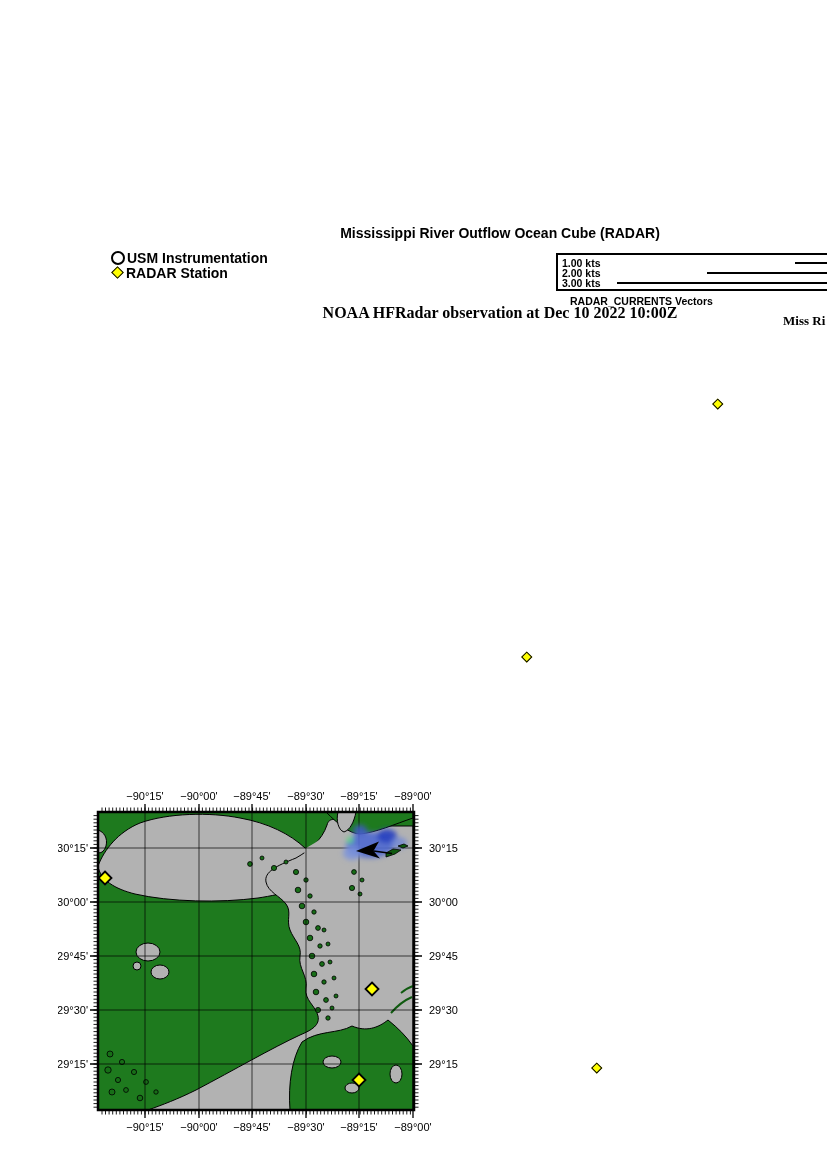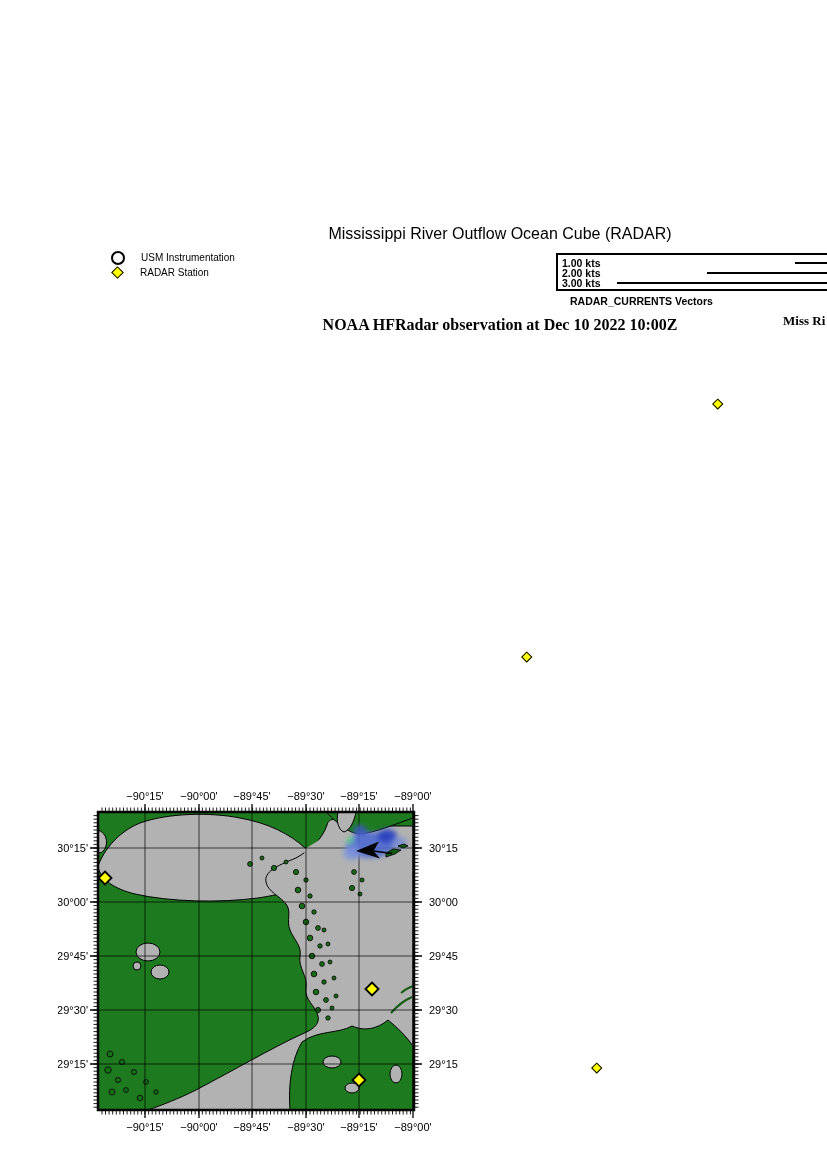--- a/index.html
+++ b/index.html
@@ -1,25 +1,25 @@
 <!DOCTYPE html>
 <html><head>
 <meta charset="utf-8">
 <style>
   html,body{margin:0;padding:0;background:#fff;}
   .page{position:relative;width:827px;height:1170px;background:#ffffff;overflow:hidden;
         font-family:"Liberation Sans",sans-serif;color:#000;}
   .abs{position:absolute;}
-  .title{left:500px;top:225px;transform:translateX(-50%);font-size:16px;font-weight:normal;white-space:nowrap;}
-  .subtitle{left:500px;top:316px;transform:translateX(-50%);font-family:"Liberation Serif",serif;
+  .title{left:500px;top:225px;transform:translateX(-50%);font-size:14px;font-weight:bold;white-space:nowrap;}
+  .subtitle{left:500px;top:304px;transform:translateX(-50%);font-family:"Liberation Serif",serif;
             font-size:16px;font-weight:bold;white-space:nowrap;}
   .corner-note{left:783px;top:313px;font-family:"Liberation Serif",serif;font-size:13px;font-weight:bold;white-space:nowrap;}
   .legend{left:111px;top:250px;}
   .legend-row{display:flex;align-items:center;height:15px;}
-  .legend-text{font-size:10px;font-weight:normal;margin-left:16px;white-space:nowrap;}
+  .legend-text{font-size:14px;font-weight:bold;margin-left:2px;white-space:nowrap;}
   .usm-circle{width:10px;height:10px;border:2px solid #000;border-radius:50%;background:#fff;display:inline-block;}
   .diamond-glyph{width:7px;height:7px;border:1.8px solid #000;background:#ffff00;display:inline-block;
                  transform:rotate(45deg);margin:0 2px;}
   .scalebox{left:556px;top:253px;width:280px;height:38px;border:2px solid #000;box-sizing:border-box;
             padding:3px 0 0 4px;}
   .scale-row{font-size:10.5px;font-weight:bold;line-height:10px;white-space:nowrap;}
   .sline{height:1.6px;background:#000;}
   .scale-caption{left:570px;top:295px;font-size:10.5px;font-weight:bold;white-space:nowrap;}
   .buoy{position:absolute;width:5.5px;height:5.5px;background:#ffff00;border:1.8px solid #000;transform:rotate(45deg);}
   svg text{font-family:"Liberation Sans",sans-serif;font-size:11px;fill:#000;}

